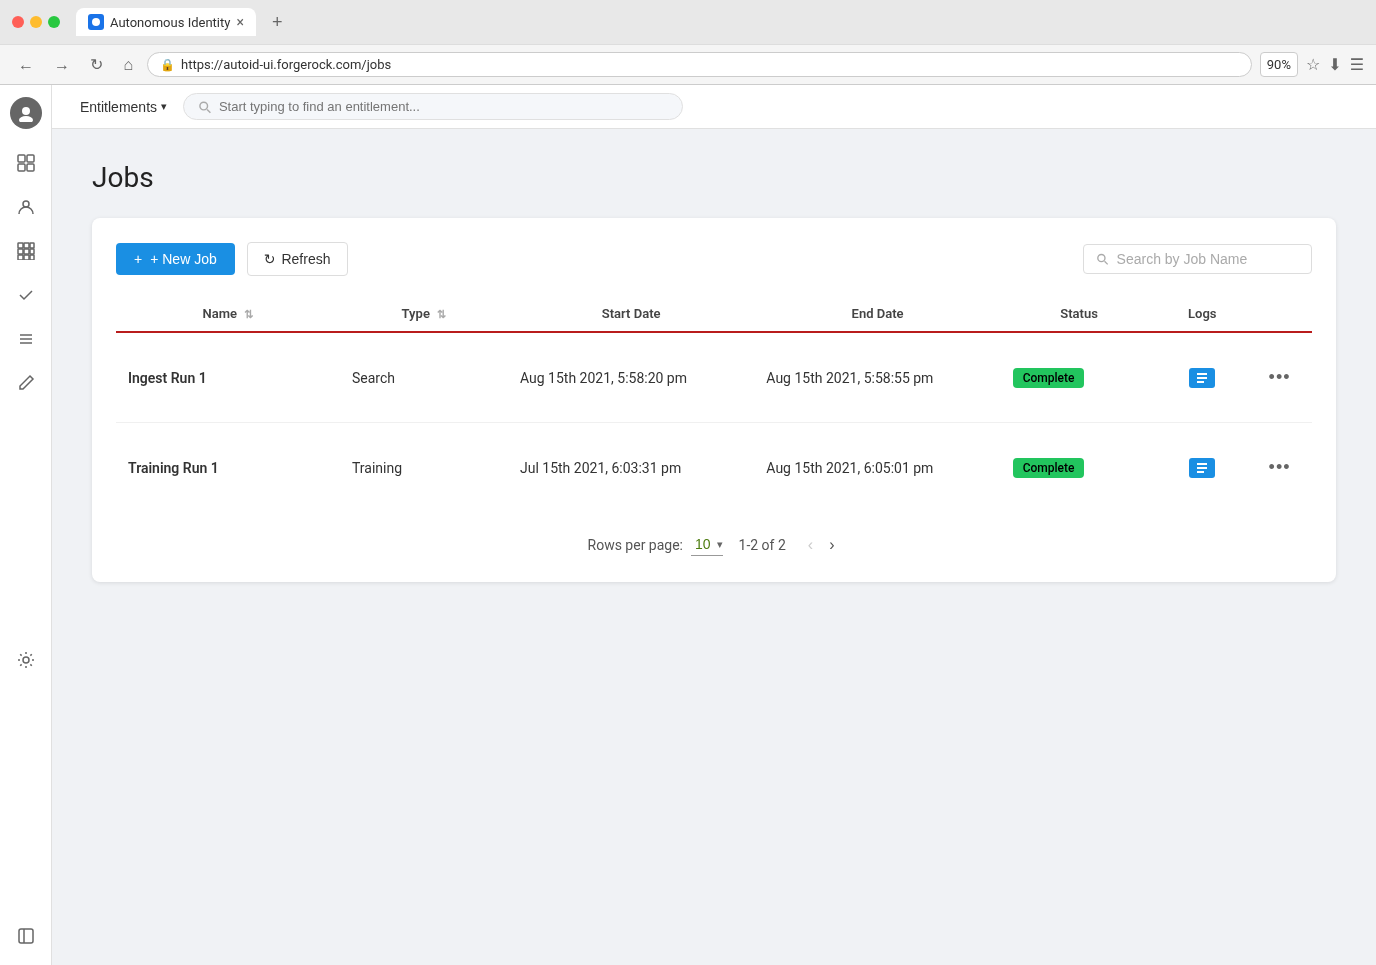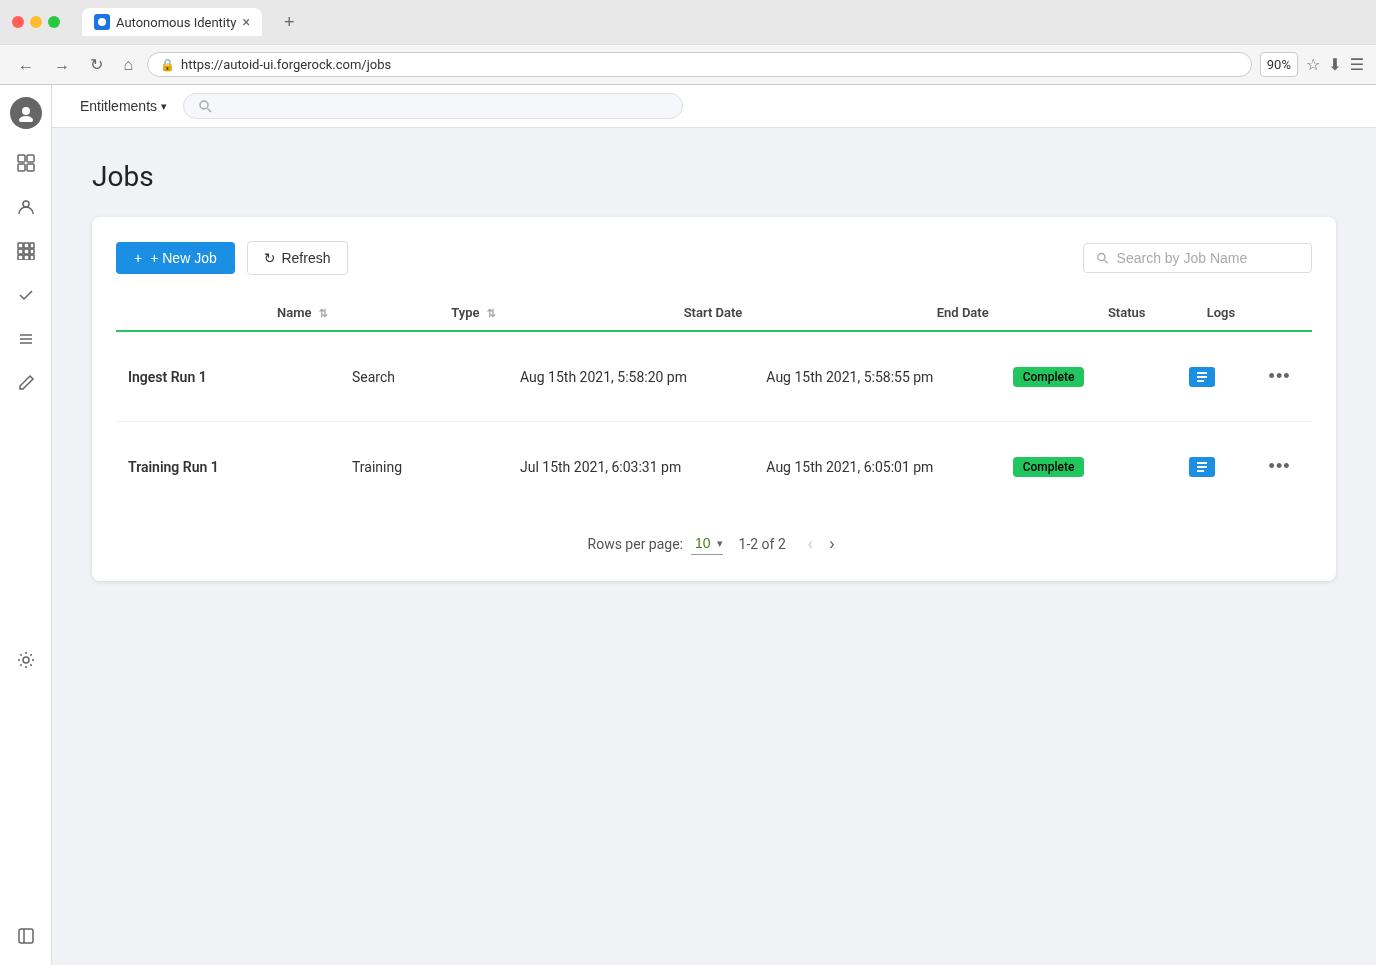--- a/index.html
+++ b/index.html
@@ -1,20 +1,20 @@
 <!DOCTYPE html>
 <html><head>
   <meta charset="utf-8">
   <style>
     * { box-sizing: border-box; margin: 0; padding: 0; }
     body { font-family: -apple-system, BlinkMacSystemFont, 'Segoe UI', Roboto, sans-serif; background: #f0f2f5; color: #333; font-size: 14px; }
 
     
     .browser-chrome { background: #e8e8e8; border-bottom: 1px solid #ccc; }
-    .browser-titlebar { display: flex; align-items: center; padding: 8px 12px; gap: 14px; background: #e8e8e8; }
+    .browser-titlebar { display: flex; align-items: center; padding: 8px 12px; gap: 8px; background: #e8e8e8; }
     .browser-dots { display: flex; gap: 6px; }
     .browser-dot { width: 12px; height: 12px; border-radius: 50%; }
     .dot-red { background: #ff5f57; }
     .dot-yellow { background: #febc2e; }
     .dot-green { background: #28c840; }
     .browser-tab { display: flex; align-items: center; gap: 6px; background: #fff; border-radius: 8px 8px 0 0; padding: 6px 12px; font-size: 13px; color: #333; margin-left: 8px; min-width: 160px; }
     .browser-tab-icon { width: 16px; height: 16px; background: #1a73e8; border-radius: 3px; display: flex; align-items: center; justify-content: center; }
     .browser-tab-close { margin-left: auto; color: #666; cursor: pointer; font-size: 14px; }
     .browser-tab-add { background: none; border: none; font-size: 18px; color: #666; cursor: pointer; padding: 0 8px; }
     .browser-toolbar { display: flex; align-items: center; padding: 6px 12px; gap: 8px; background: #f5f5f5; border-top: 1px solid #ddd; }
@@ -49,21 +49,21 @@
     
     .table-toolbar { display: flex; align-items: center; gap: 12px; margin-bottom: 20px; }
     .btn-primary { background: #1a8fe3; color: #fff; border: none; border-radius: 4px; padding: 8px 18px; font-size: 14px; cursor: pointer; display: flex; align-items: center; gap: 6px; }
     .btn-secondary { background: #fff; color: #333; border: 1px solid #ddd; border-radius: 4px; padding: 8px 16px; font-size: 14px; cursor: pointer; display: flex; align-items: center; gap: 6px; }
     .toolbar-search { margin-left: auto; display: flex; align-items: center; gap: 8px; border: 1px solid #ddd; border-radius: 4px; padding: 6px 12px; background: #fff; min-width: 220px; }
     .toolbar-search input { border: none; outline: none; font-size: 14px; color: #8b5cf6; width: 100%; }
     .toolbar-search input::placeholder { color: #aaa; }
 
     
     .data-table { width: 100%; border-collapse: collapse; }
-    .data-table th { text-align: right; padding: 10px 12px; font-size: 13px; font-weight: 600; color: #444; border-bottom: 2px solid #22c55e; }
+    .data-table th { text-align: center; padding: 10px 12px; font-size: 13px; font-weight: 600; color: #444; border-bottom: 2px solid #b91c1c; }
     .data-table td { padding: 32px 12px; font-size: 14px; color: #333; border-bottom: 1px solid #f0f0f0; vertical-align: middle; }
     .data-table tr:last-child td { border-bottom: none; }
     .data-table th .sort-icon { color: #aaa; font-size: 11px; margin-left: 4px; }
     .col-name { width: 200px; }
     .col-type { width: 150px; }
     .col-startdate { width: 220px; }
     .col-enddate { width: 220px; }
     .col-status { width: 140px; }
     .col-logs { width: 80px; text-align: center; }
     .col-actions { width: 50px; text-align: center; }
@@ -198,20 +198,21 @@
     <div class="header-row" style="display:flex; align-items:center; padding: 8px 20px; gap:8px; background:#fff; border-bottom:1px solid #e0e0e0;">
       <button class="entitlements-btn">
         <span>Entitlements</span>
         <span style="font-size:11px;">▾</span>
       </button>
       <div class="header-search">
         <svg width="14" height="14" viewBox="0 0 14 14" fill="none" stroke="#aaa" stroke-width="1.5">
             <circle cx="6" cy="6" r="4"></circle>
             <line x1="9.5" y1="9.5" x2="13" y2="13"></line>
           </svg>
+        <input type="text" placeholder="Start typing to find an entitlement..." style="">
       </div>
     </div>
 
     <div class="main-content">
       <h1 class="page-title">Jobs</h1>
 
       <div class="table-card">
 
         <div class="table-toolbar">
           <button class="btn-primary">

